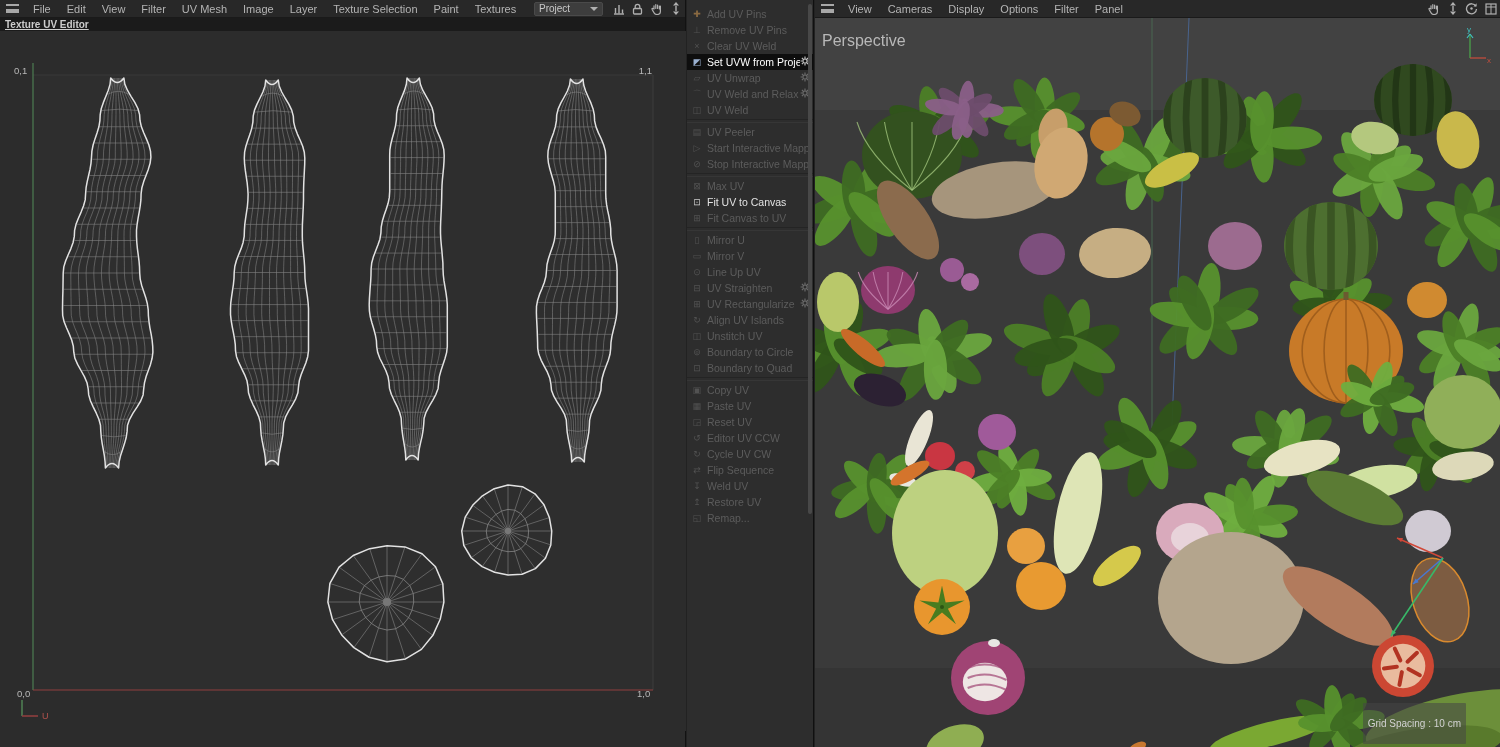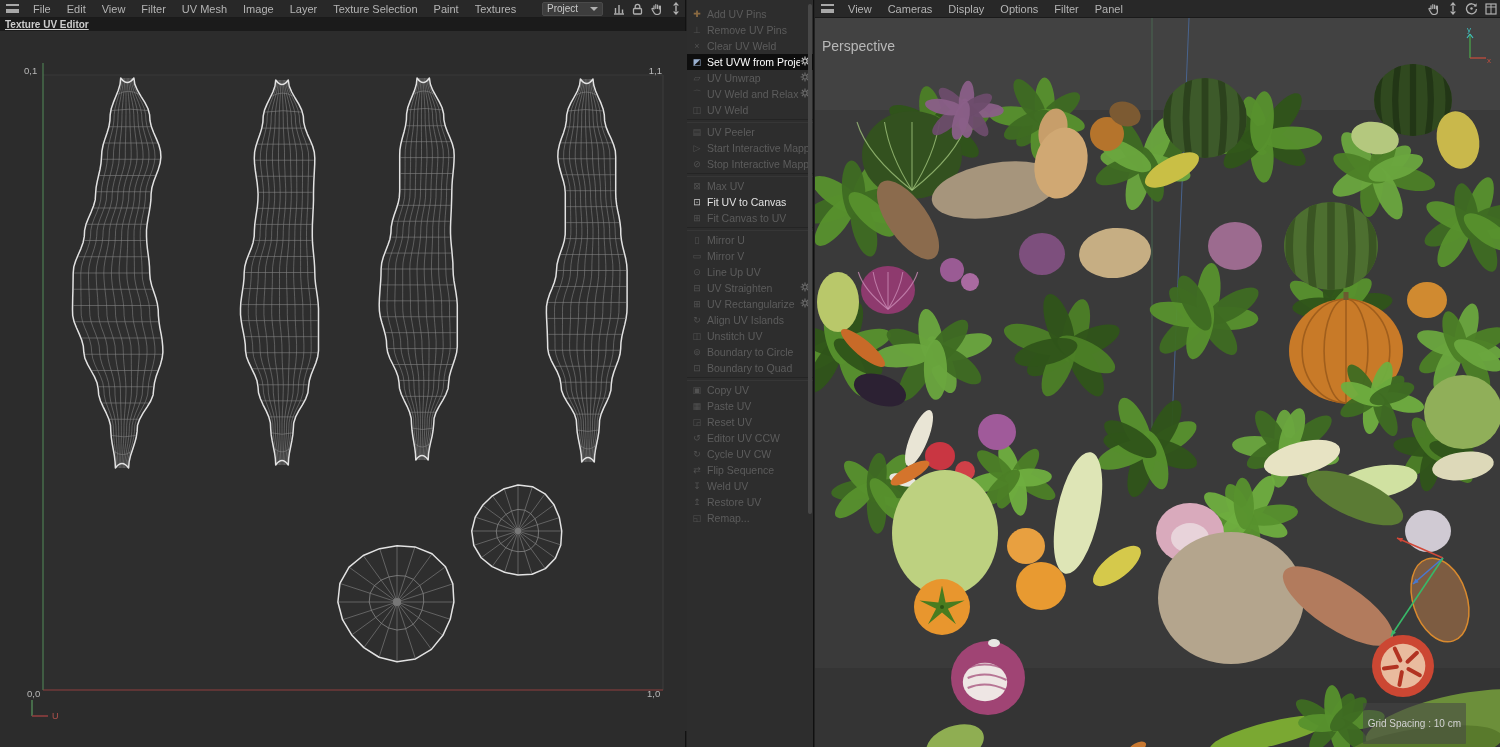--- a/index.html
+++ b/index.html
@@ -9,32 +9,32 @@
 
   
   .menubar { position:absolute; top:0; left:0; right:0; height:18px; background:#282828;
     border-bottom:1px solid #1a1a1a; display:flex; align-items:center; z-index:5; }
   .hamburger { width:13px; height:9px; margin:0 6px 0 6px; border-top:2px solid #a8a8a8;
     border-bottom:2px solid #a8a8a8; position:relative; flex:0 0 auto; cursor:pointer; }
   .hamburger::after { content:""; position:absolute; left:0; right:0; top:2.5px; height:2px; background:#a8a8a8; }
   .menu-item { font-size:11px; color:#b4b4b4; padding:9px 8px; line-height:18px; white-space:nowrap; cursor:default; }
   .mb-spacer { flex:1; }
   .dropdown { height:14px; background:#3d3d3d; border:1px solid #4a4a4a; border-radius:2px;
-    color:#c8c8c8; font-size:10px; display:flex; align-items:center; padding:0 4px; width:61px; margin-right:6px; }
+    color:#c8c8c8; font-size:10px; display:flex; align-items:center; padding:0 4px; width:69px; margin-right:6px; }
   .dropdown .dd-label { flex:1; }
   .dd-caret { width:0; height:0; border-left:4px solid transparent; border-right:4px solid transparent;
     border-top:4px solid #b0b0b0; }
   .mb-icon { width:15px; height:14px; margin:0 2px; display:flex; align-items:center; justify-content:center; }
   .mb-icon svg { display:block; }
 
   
   #left-panel { left:0; width:686px; background:#2c2c2c; border-right:1px solid #121212; }
   .subtitle-bar { position:absolute; top:18px; left:0; right:0; height:13px; background:#1b1b1b; z-index:4; }
   .subtitle-bar span { font-size:10px; color:#cccccc; font-weight:bold; padding-left:5px; line-height:13px; display:block;text-decoration:underline; }
-  #uv-area { position:absolute; top:31px; left:10px; width:686px; height:700px; background:#2c2c2c; }
+  #uv-area { position:absolute; top:31px; left:0; width:686px; height:700px; background:#2c2c2c; }
   .statusbar { position:absolute; bottom:0; left:0; right:0; height:16px; background:#242424;
     border-top:1px solid #151515; display:flex; align-items:center; }
   .statusbar span { font-size:10px; color:#8f8f8f; padding-left:6px; }
 
   
   #toolbox { left:687px; width:127px; background:#2d2d2d; border-right:1px solid #101010; padding-top:6px; }
   .tb-row { height:16px; display:flex; align-items:center; padding:0 3px 0 4px; font-size:10.5px; cursor:pointer; }
   .tb-row .tb-icon { width:12px; flex:0 0 auto; font-size:9px; text-align:center; margin-right:4px; }
   .tb-row .tb-label { flex:1; white-space:nowrap; overflow:hidden; }
   .tb-row.disabled { color:#5c5c5c; }
@@ -43,21 +43,21 @@
   .tb-row.normal .tb-icon { color:#cacaca; }
   .tb-row.active { background:#0e0e0e; color:#ffffff; }
   .tb-row.active .tb-icon { color:#9ab0d0; }
   .tb-sep { height:4px; border-top:1px solid #242424; border-bottom:1px solid #363636; margin:1px 0; }
   .tb-gear { flex:0 0 auto; }
   #tb-scroll { position:absolute; top:4px; right:1px; width:4px; height:510px; background:#484848; border-radius:2px; }
 
   
   #viewport { left:815px; width:685px; background:#3b3b3b; }
   #scene-wrap { position:absolute; top:18px; left:0; width:685px; height:729px; overflow:hidden; }
-  .persp-label { position:absolute; top:38px; left:7px; font-size:14px; color:#b8b8b8; z-index:6; }
+  .persp-label { position:absolute; top:32px; left:7px; font-size:16px; color:#b8b8b8; z-index:6; }
   .grid-label { position:absolute; bottom:3px; right:34px; font-size:10px; color:#d2d2d2;
     background:rgba(70,70,70,.55); padding:15px 5px; border-radius:1px; z-index:6; }
   #axis-widget { position:absolute; top:26px; right:8px; z-index:6; }
 </style>
 </head>
 <body>
 
 <div id="left-panel" class="panel">
   <div class="menubar">
     <span class="hamburger"></span>

